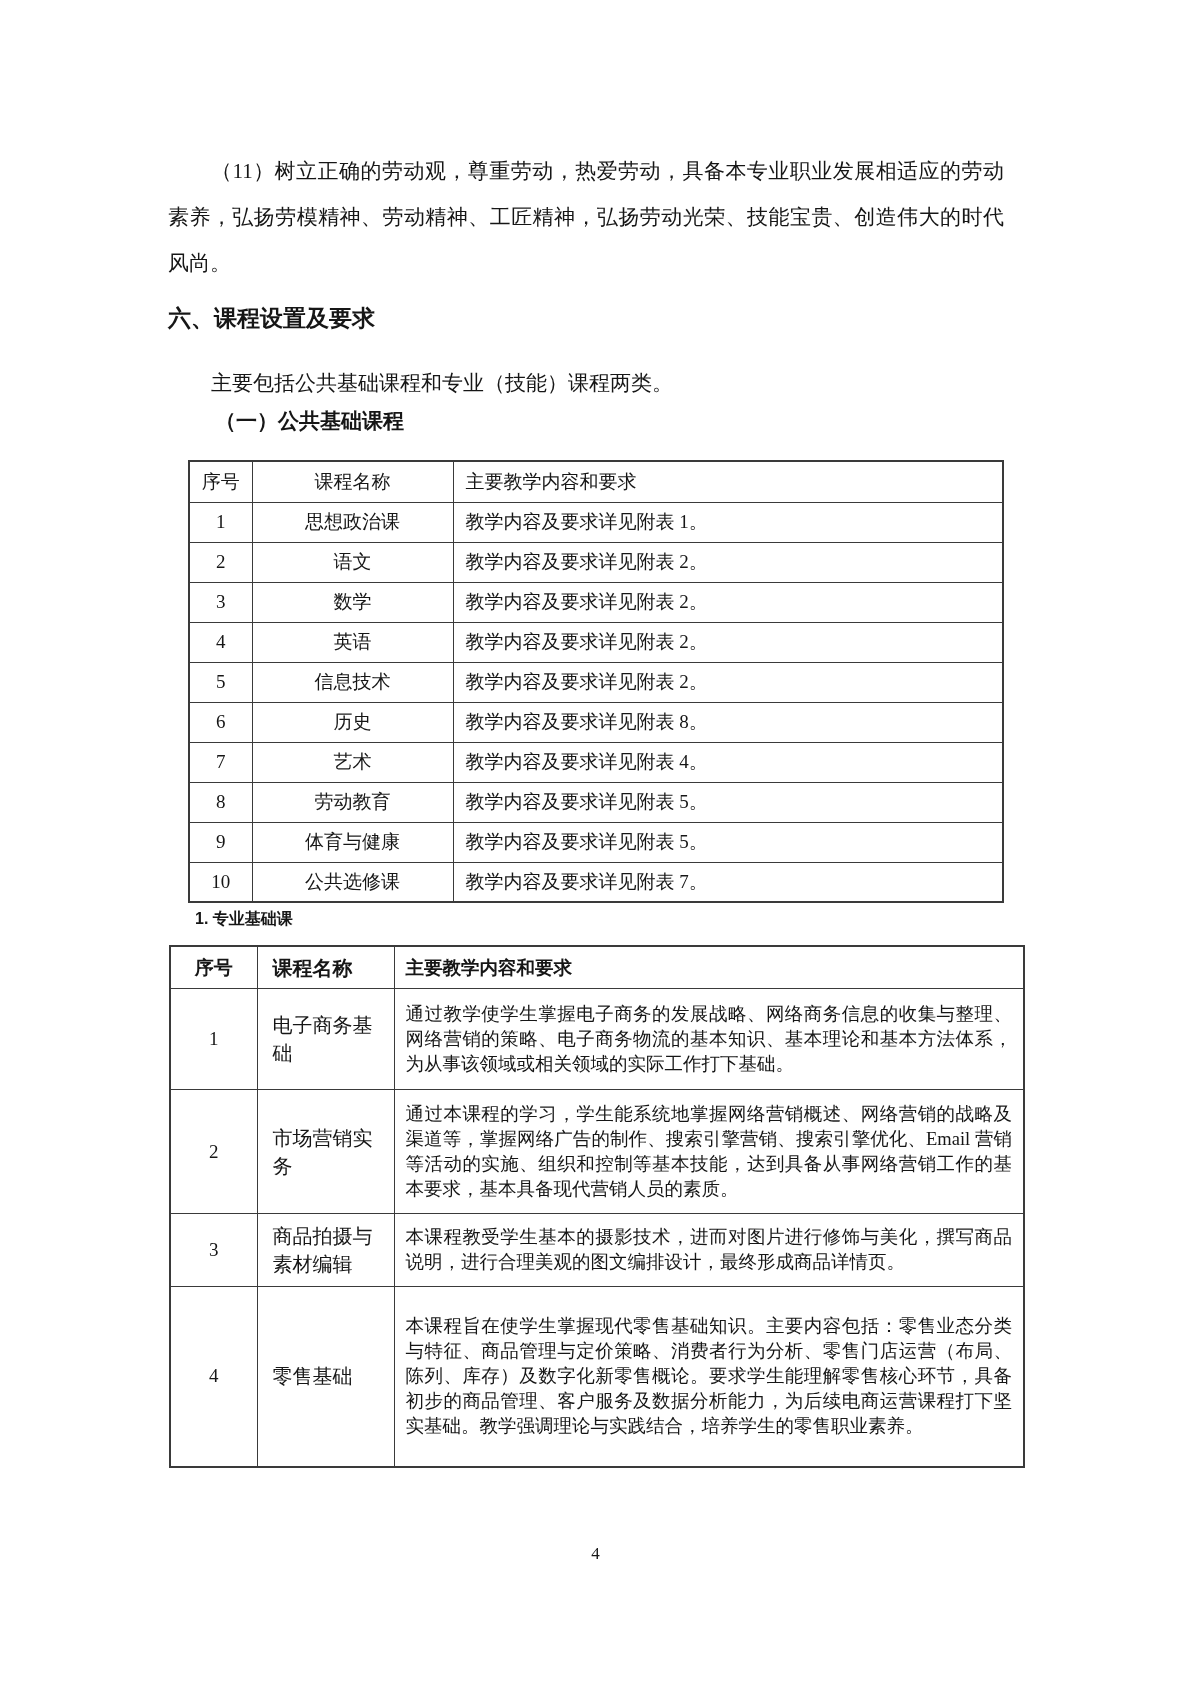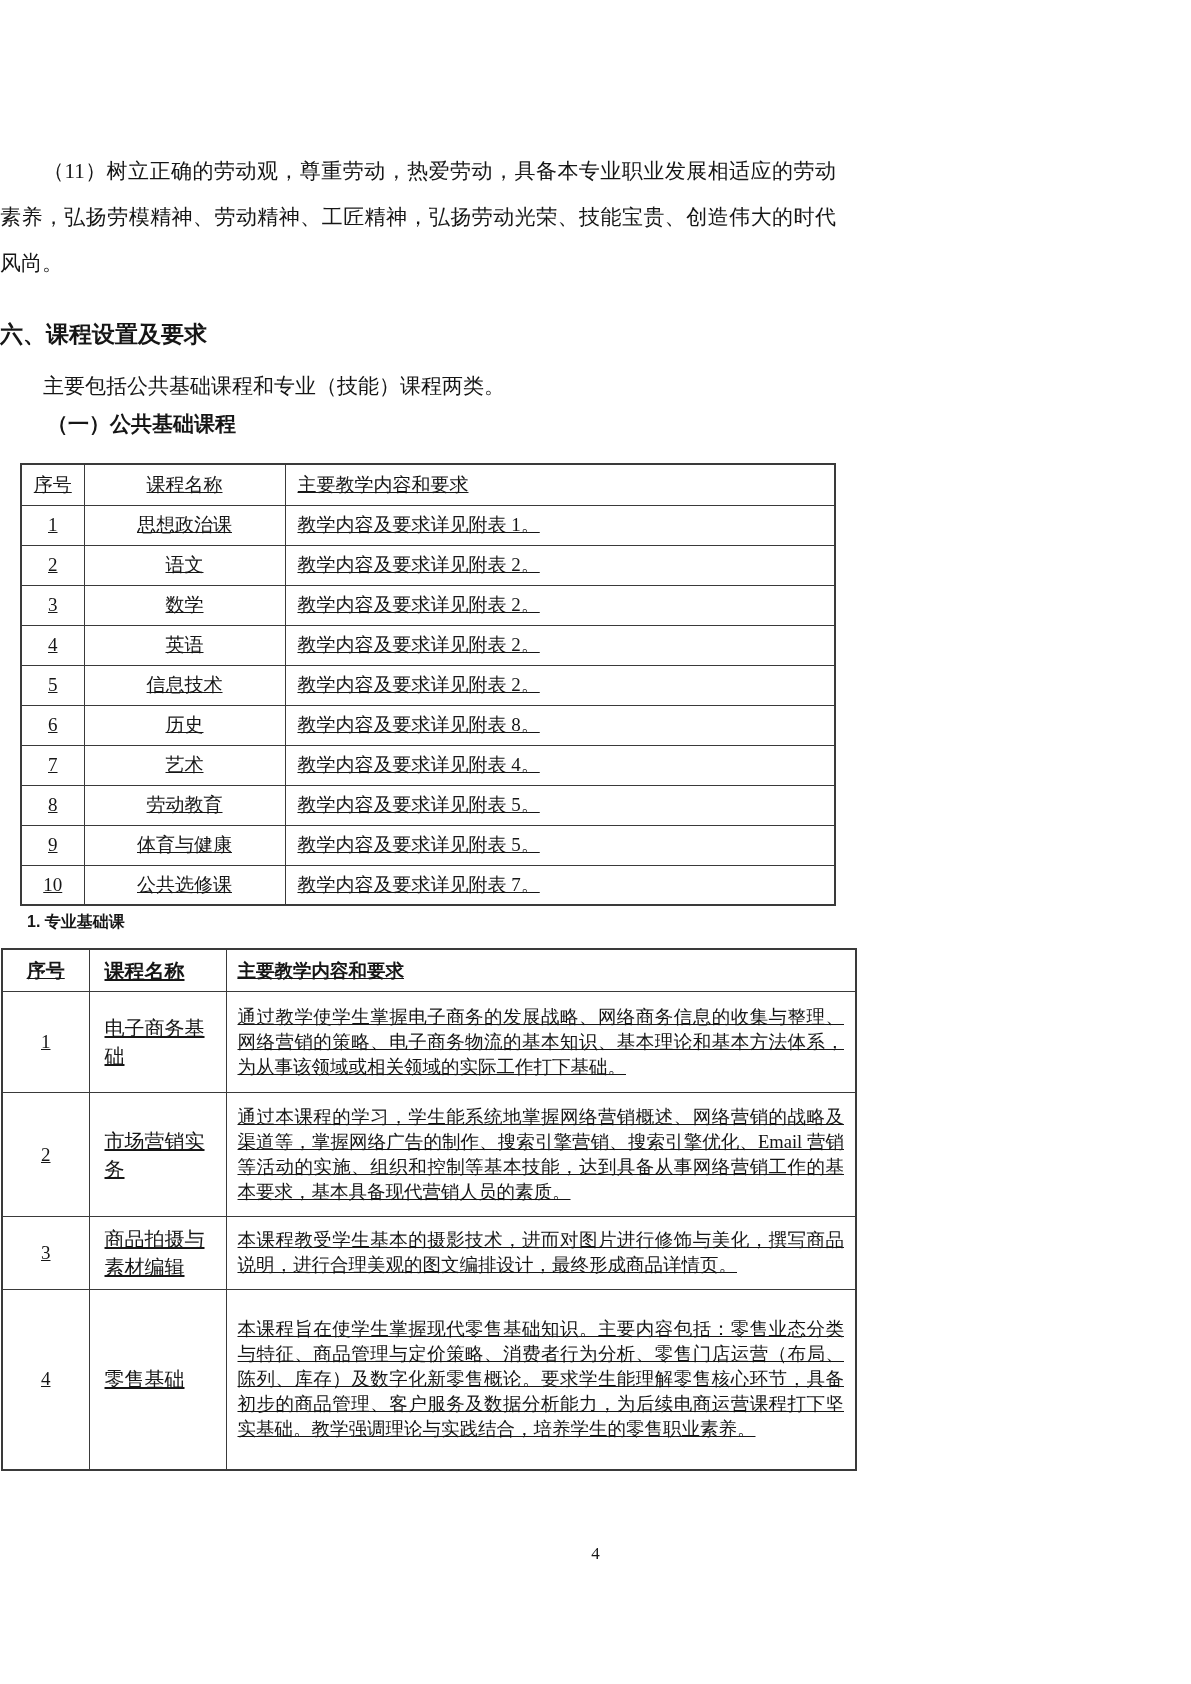--- a/index.html
+++ b/index.html
@@ -5,58 +5,58 @@
   * { margin: 0; padding: 0; box-sizing: border-box; }
   html, body { background: #ffffff; }
   body {
     width: 1191px;
     height: 1684px;
     position: relative;
     font-family: "Liberation Serif", "DejaVu Serif", serif;
     color: #161616;
     overflow: hidden;
   }
-  .doc { padding-top: 148px; }
+  .doc { padding-left: 168px; padding-top: 148px; }
 
   .p11 {
     width: 836px;
     font-size: 21px;
     line-height: 46px;
     text-indent: 43px;
     text-align: justify;
   }
 
   .h-main {
-    margin-top: 32px;
+    margin-top: 16px;
     font-family: "Liberation Sans", "DejaVu Sans", sans-serif;
     font-weight: bold;
     font-size: 23px;
     line-height: 32px;
   }
 
   .intro {
-    margin-top: 21px;
+    margin-top: 34px;
     font-size: 21px;
     line-height: 30px;
     text-indent: 43px;
     width: 836px;
   }
 
   .h-sub {
     margin-top: 8px;
     margin-left: 47px;
     font-family: "Liberation Sans", "DejaVu Sans", sans-serif;
     font-weight: bold;
     font-size: 21px;
     line-height: 30px;
   }
 
   table { border-collapse: collapse; table-layout: fixed; background: #ffffff; }
   th, td { border: 1.5px solid #3a3a3a; vertical-align: middle; }
-  table { border: 2.5px solid #3a3a3a; text-decoration: underline; }
+  table { border: 2.5px solid #3a3a3a; }
 
   
   .t1 { margin-top: 24px; margin-left: 20px; width: 814px; }
   .t1 th {
     height: 41px;
     font-weight: normal;
     font-size: 19px;
     text-align: center;
   }
   .t1 td { height: 40px; font-size: 19px; }

